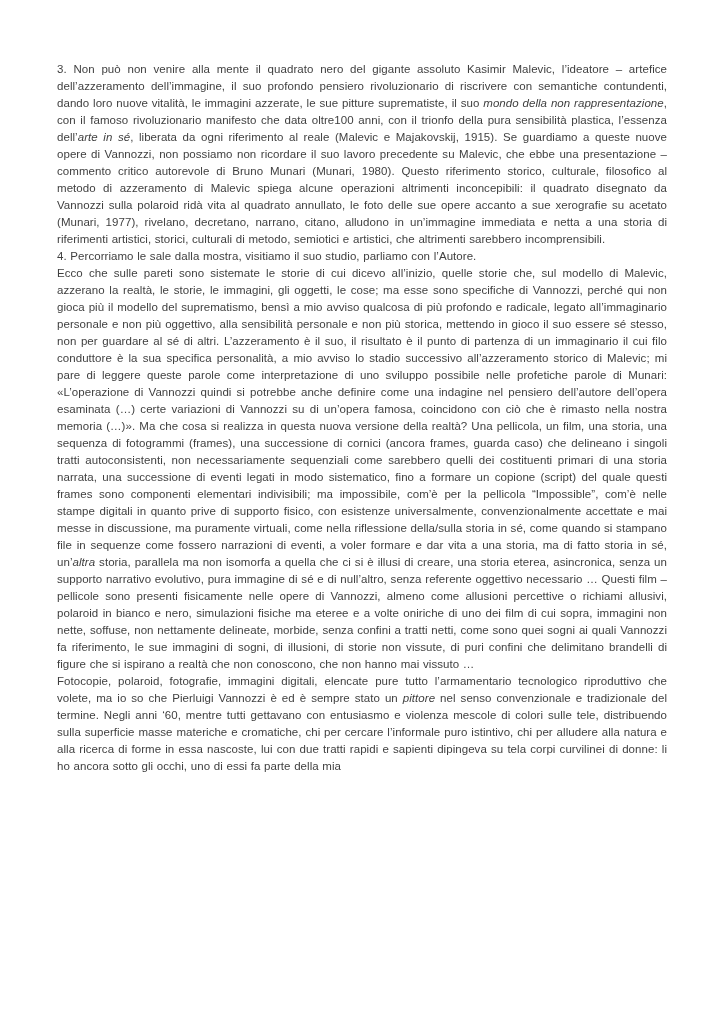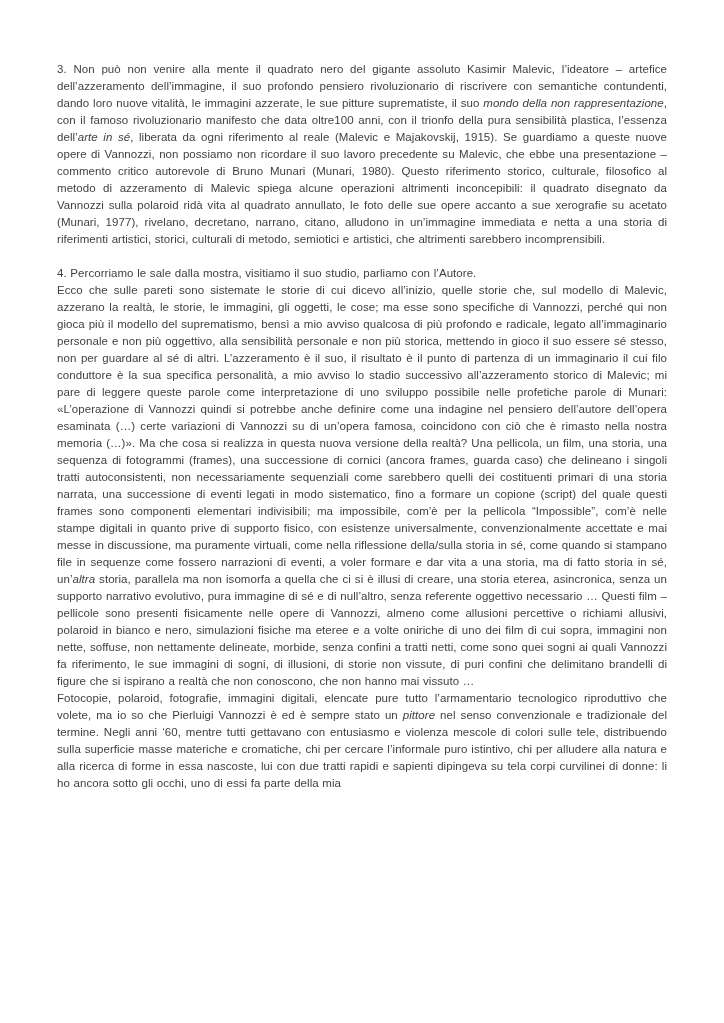--- a/index.html
+++ b/index.html
@@ -27,21 +27,20 @@
     line-height: 17px;
     letter-spacing: 0.05px;
     word-spacing: 0.4px;
   }
   .para {
     margin: 0;
     text-align: justify;
     text-justify: inter-word;
   }
   .para.gap-before {
-    margin-top: 17px;
   }
   .para em {
     font-style: italic;
   }
 </style>
 </head>
 <body>
 
 <div class="page">
   <div class="text-column" id="doc">

